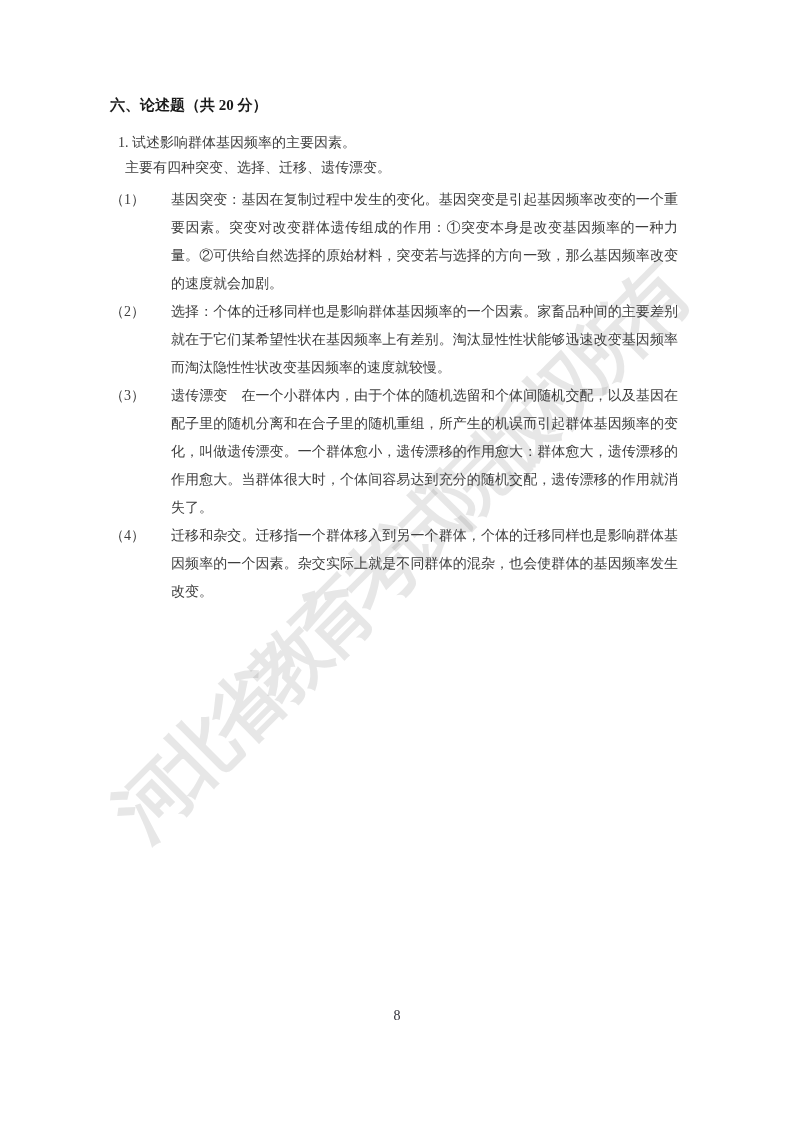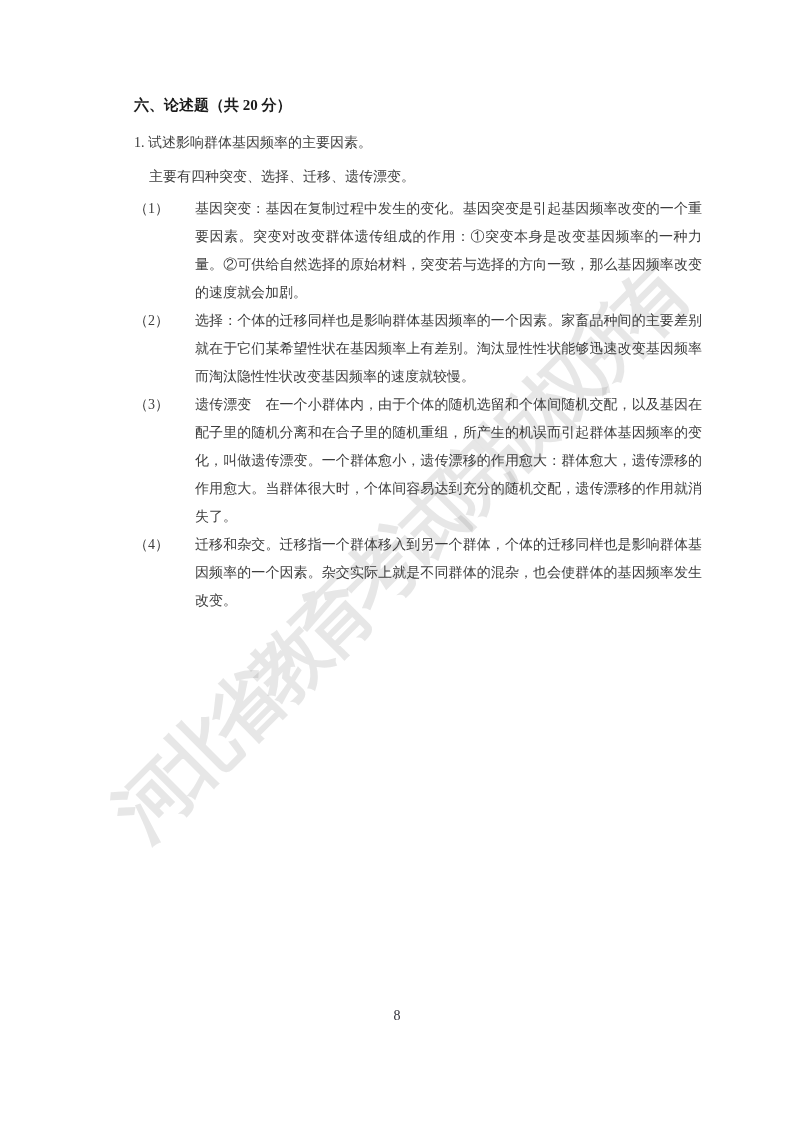--- a/index.html
+++ b/index.html
@@ -24,40 +24,40 @@
     font-family: "Liberation Sans", sans-serif;
     font-weight: bold;
     font-size: 74px;
     letter-spacing: -10px;
     color: rgba(120, 120, 120, 0.18);
     z-index: 0;
     user-select: none;
   }
   .content {
     position: absolute;
-    left: 134px;
+    left: 110px;
     top: 94px;
     width: 568px;
     color: #3d3d3d;
     font-size: 14px;
     z-index: 1;
   }
   .heading {
     margin: 0;
     font-size: 15px;
     font-weight: bold;
     color: #1b1b1b;
     line-height: 22px;
   }
   .question {
-    margin: 16px 0 0 0;
+    margin: 16px 0 0 8px;
     line-height: 22px;
   }
   .intro {
-    margin: 12px 0 0 15px;
+    margin: 3px 0 0 15px;
     line-height: 22px;
   }
   .points {
     margin-top: 7px;
   }
   .point {
     display: flex;
     line-height: 28px;
     text-align: justify;
   }

